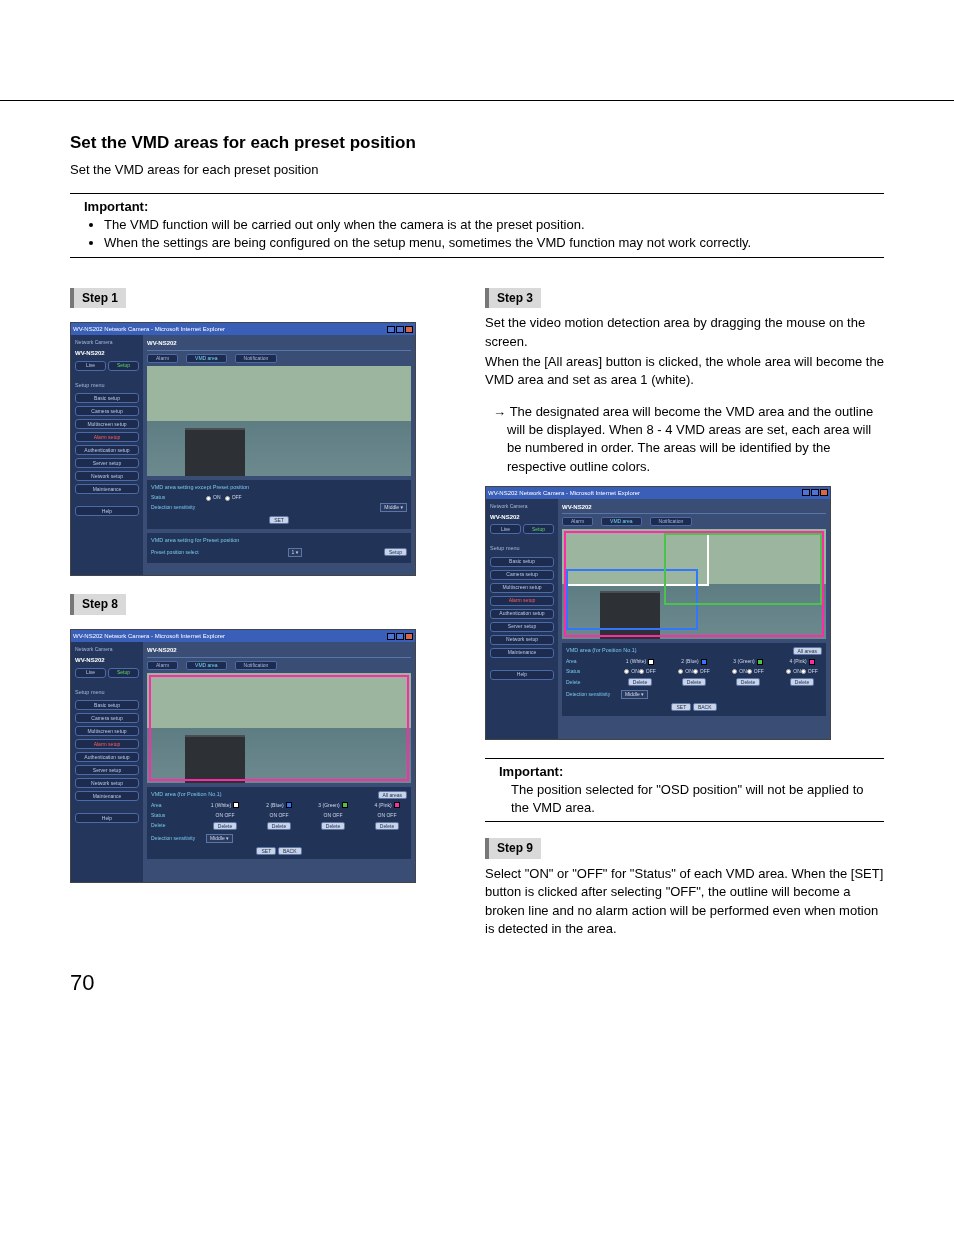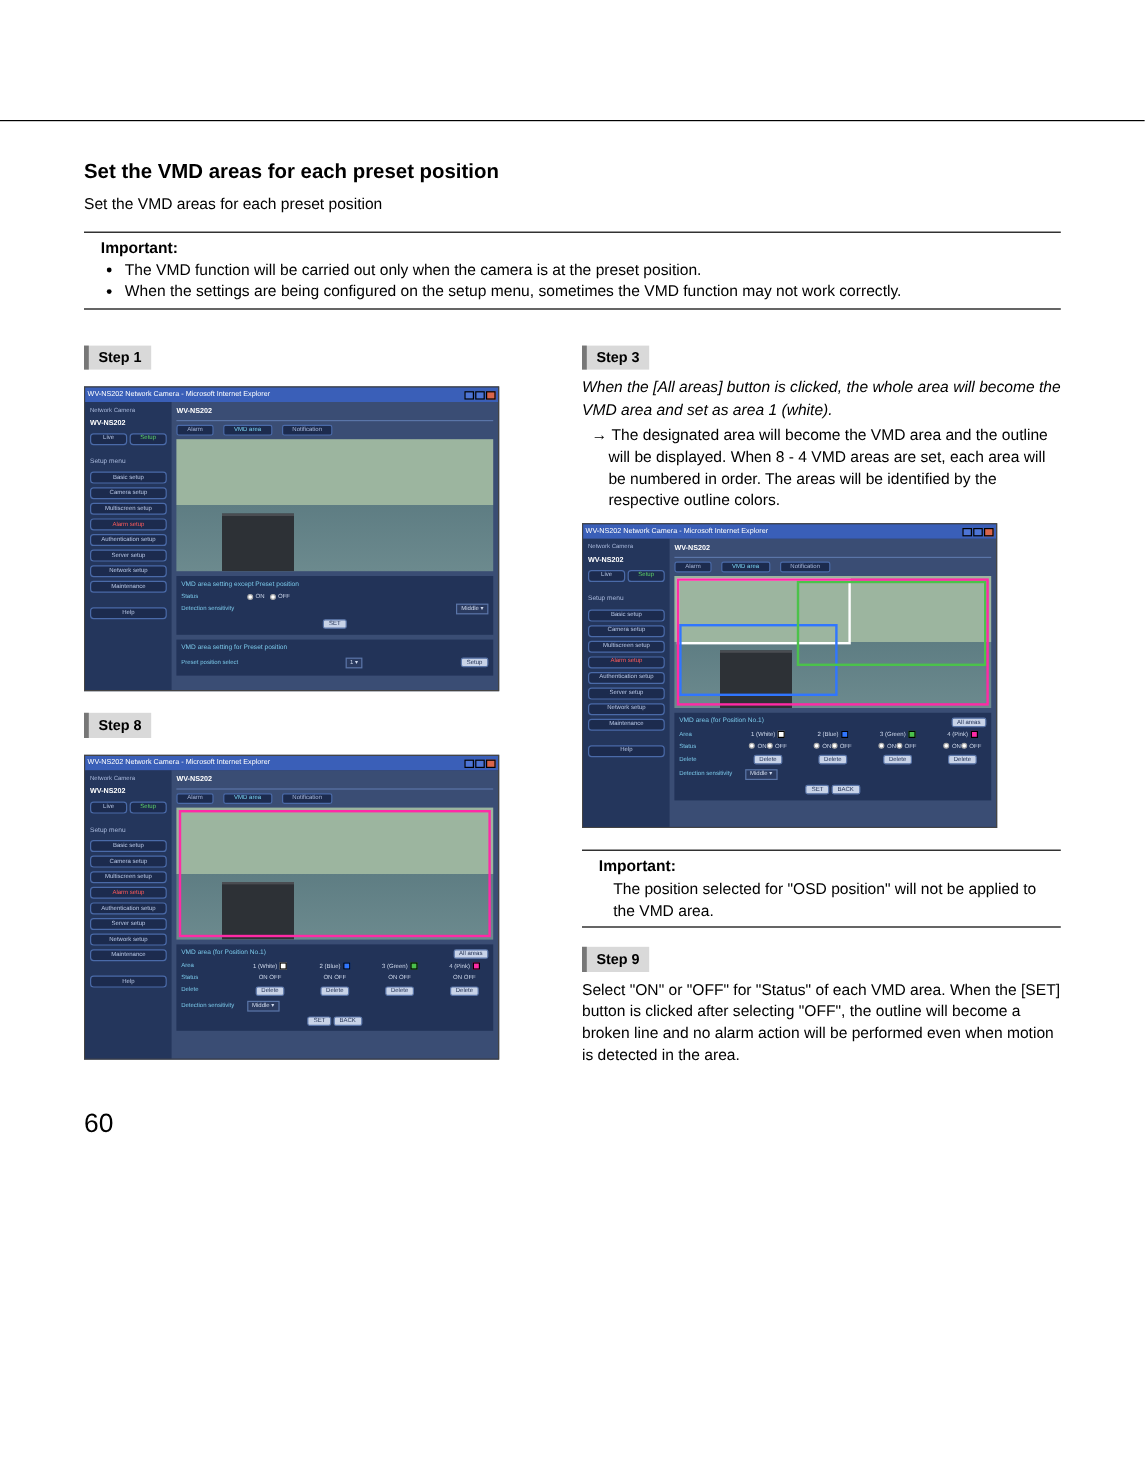--- a/index.html
+++ b/index.html
@@ -368,21 +368,22 @@
           </div>
         </div>
       </div>
     </div>
 
   </div>
 
   <div class="col">
 
     <div class="step-badge">Step 3</div>
-    <div class="para" style="margin-bottom:3px;font-style:italic;">When the [All areas] button is clicked, the whole area will become the VMD area and set as area 1 (white).</div>
+    <div class="para" style="margin-bottom:2px;">Set the video motion detection area by dragging the mouse on the screen.</div>
+    <div class="para" style="margin-bottom:14px;">When the [All areas] button is clicked, the whole area will become the VMD area and set as area 1 (white).</div>
     <div class="arrow-indent">The designated area will become the VMD area and the outline will be displayed. When 8 - 4 VMD areas are set, each area will be numbered in order. The areas will be identified by the respective outline colors.</div>
 
     
     <div class="win">
       <div class="win-titlebar">
         <span>WV-NS202 Network Camera - Microsoft Internet Explorer</span>
         <span class="win-ctrls">
             <span></span>
             <span></span>
             <span></span>
@@ -471,13 +472,13 @@
       <hr class="thin-hr">
     </div>
 
     <div style="height:16px"></div>
     <div class="step-badge">Step 9</div>
     <div class="para">Select "ON" or "OFF" for "Status" of each VMD area. When the [SET] button is clicked after selecting "OFF", the outline will become a broken line and no alarm action will be performed even when motion is detected in the area.</div>
 
   </div>
 </div>
 
-<div class="page-number">60</div>
+<div class="page-number">70</div>
 
 </body></html>

